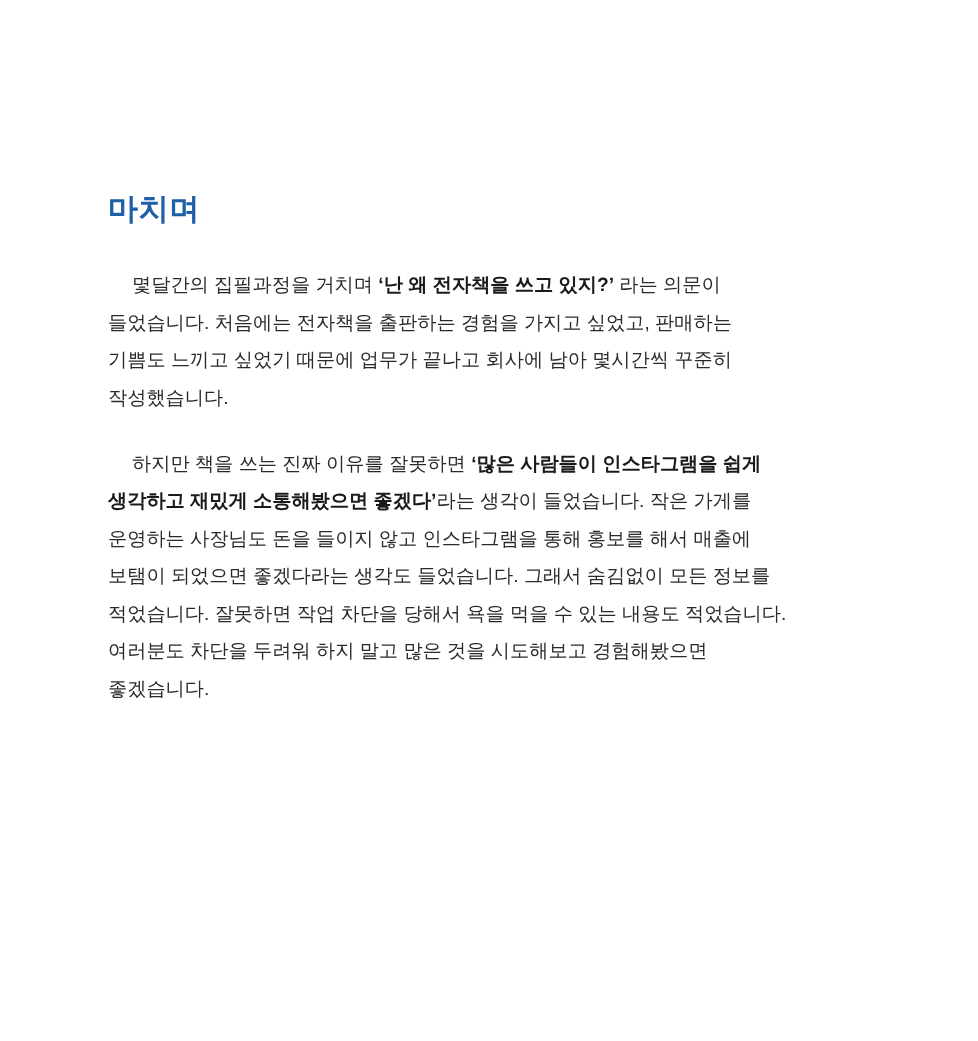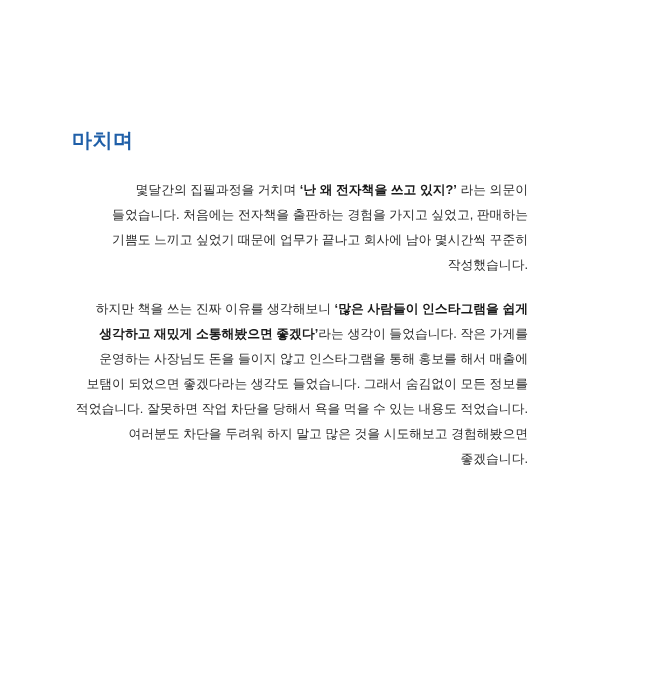--- a/index.html
+++ b/index.html
@@ -27,34 +27,34 @@
     font-weight: bold;
     letter-spacing: 0.5px;
     margin: 0 0 26px 0;
     line-height: 1.2;
   }
   .para {
     color: #2a2a2a;
     font-size: 12.8px;
     line-height: 1.95;
     margin: 0 0 19px 0;
-    text-align: right;
+    text-align: left;
     word-break: keep-all;
   }
   .para .indent {
     display: inline-block;
     width: 16px;
   }
   .bold {
     font-weight: bold;
     color: #1a1a1a;
   }
 </style>
 </head>
 <body>
 
 <div class="page">
   <h1 class="doc-title">마치며</h1>
   <div>
     <p class="para"><span class="indent"></span><span>몇달간의 집필과정을 거치며 </span><span class="bold">‘난 왜 전자책을 쓰고 있지?’</span><span> 라는 의문이 들었습니다. 처음에는 전자책을 출판하는 경험을 가지고 싶었고, 판매하는 기쁨도 느끼고 싶었기 때문에 업무가 끝나고 회사에 남아 몇시간씩 꾸준히 작성했습니다.</span></p>
-    <p class="para"><span class="indent"></span><span>하지만 책을 쓰는 진짜 이유를 생각해보니 </span><span class="bold">‘많은 사람들이 인스타그램을 쉽게 생각하고 재밌게 소통해봤으면 좋겠다’</span><span>라는 생각이 들었습니다. 작은 가게를 운영하는 사장님도 돈을 들이지 않고 인스타그램을 통해 홍보를 해서 매출에 보탬이 되었으면 좋겠다라는 생각도 들었습니다. 그래서 숨김없이 모든 정보를 적었습니다. 잘못하면 작업 차단을 당해서 욕을 먹을 수 있는 내용도 적었습니다. 여러분도 차단을 두려워 하지 말고 많은 것을 시도해보고 경험해봤으면 좋겠습니다.</span></p>
+    <p class="para"><span class="indent"></span><span>하지만 책을 쓰는 진짜 이유를 잘못하면 </span><span class="bold">‘많은 사람들이 인스타그램을 쉽게 생각하고 재밌게 소통해봤으면 좋겠다’</span><span>라는 생각이 들었습니다. 작은 가게를 운영하는 사장님도 돈을 들이지 않고 인스타그램을 통해 홍보를 해서 매출에 보탬이 되었으면 좋겠다라는 생각도 들었습니다. 그래서 숨김없이 모든 정보를 적었습니다. 잘못하면 작업 차단을 당해서 욕을 먹을 수 있는 내용도 적었습니다. 여러분도 차단을 두려워 하지 말고 많은 것을 시도해보고 경험해봤으면 좋겠습니다.</span></p>
   </div>
 </div>
 
 </body></html>

